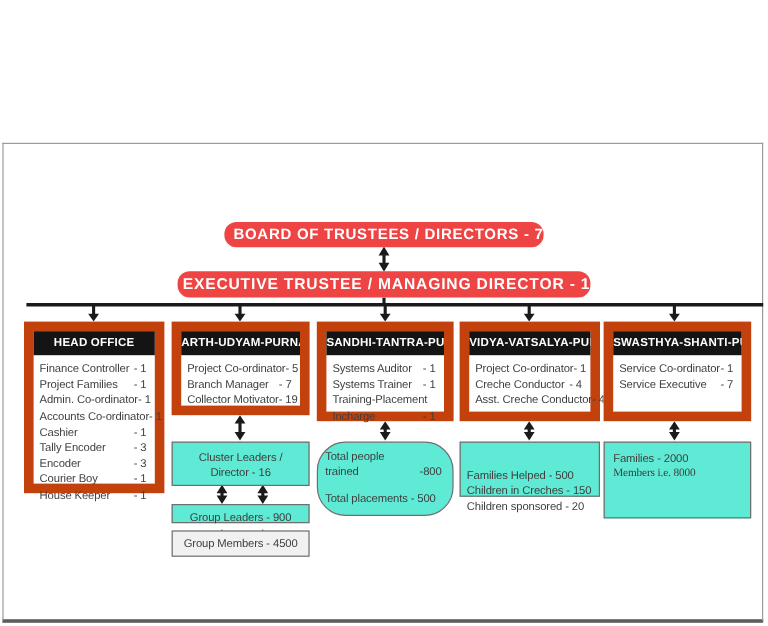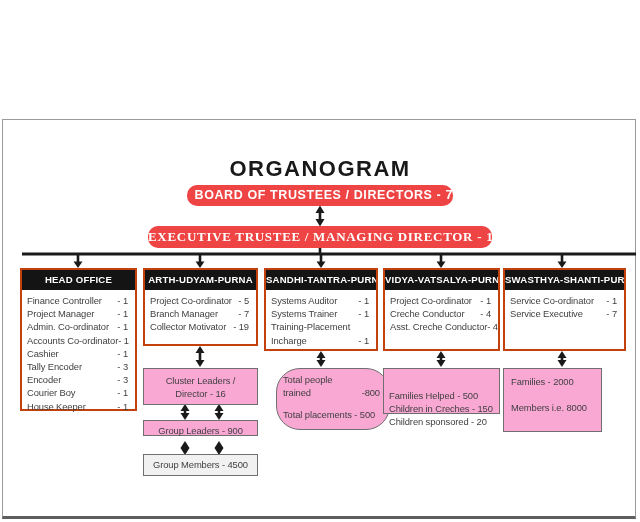--- a/index.html
+++ b/index.html
@@ -9,45 +9,45 @@
   .outer-frame{position:absolute;left:2px;top:119px;width:634px;height:400px;
          border:1px solid #9a9a9a;border-bottom:3px solid #5e5e5e;}
   .wires{position:absolute;left:0;top:0;}
   .title{position:absolute;left:0;right:0;top:156px;text-align:center;
          font-size:22px;font-weight:bold;letter-spacing:1.5px;color:#181818;}
   .bar{position:absolute;background:#ef4444;color:#fff;font-weight:bold;
        text-align:right;white-space:nowrap;border-radius:10px;}
   .bar.board{left:187px;top:185px;width:266px;height:21px;font-size:12.5px;
        line-height:21px;letter-spacing:0.6px;}
   .bar.exec{left:148px;top:226px;width:344px;height:22px;font-size:13px;
-       line-height:22px;letter-spacing:0.7px;font-family:Liberation Serif, serif;}
-  .obox{position:absolute;border:2px solid #c2410c;background:#fff;}
+       line-height:22px;letter-spacing:0.7px;}
+  .obox{position:absolute;border:8px solid #c2410c;background:#fff;}
   .ohead{height:20px;background:#141414;color:#fff;font-weight:bold;
        font-size:9.6px;line-height:20px;text-align:center;letter-spacing:0.2px;
        white-space:nowrap;overflow:hidden;}
   .obody{padding:4px 7px 0 5px;color:#3f3f3f;font-size:9.4px;letter-spacing:-0.1px;}
   .row{display:flex;justify-content:space-between;line-height:13.2px;white-space:nowrap;}
   .c1{left:20px;top:268px;width:117px;height:143px;}
   .c2{left:143px;top:268px;width:115px;height:78px;}
   .c3{left:264px;top:268px;width:114px;height:83px;}
   .c4{left:383px;top:268px;width:117px;height:83px;}
   .c5{left:503px;top:268px;width:123px;height:83px;}
-  .sbox{position:absolute;border:1px solid #6f6f6f;background:#f9a8d4;color:#3f3f3f;
+  .sbox{position:absolute;border:1px solid #6f6f6f;background:#5eead4;color:#3f3f3f;
         font-size:9.4px;letter-spacing:-0.1px;}
   .cluster{left:143px;top:368px;width:115px;height:37px;text-align:center;
         padding-top:5px;line-height:13px;}
   .gleaders{left:143px;top:420px;width:115px;height:16px;text-align:center;line-height:19px;}
-  .gmembers{left:143px;top:454px;width:115px;height:22px;text-align:center;
+  .gmembers{left:143px;top:442px;width:115px;height:22px;text-align:center;
         line-height:20px;background:#f1f1f1;}
-  .totals3{left:276px;top:368px;width:114px;height:62px;padding:5px 9px 0 6px;border-radius:24px;}
+  .totals3{left:264px;top:368px;width:114px;height:62px;padding:5px 9px 0 6px;border-radius:24px;}
   .totals3 .row{line-height:12.5px;}
   .gap10{height:10px;}
   .totals4{left:383px;top:368px;width:117px;height:46px;padding:20px 3px 0 5px;line-height:13px;white-space:nowrap;}
-  .totals5{left:503px;top:368px;width:99px;height:64px;padding:6px 6px 0 7px;line-height:13px;}
-  .mt13{margin-top:13px;}
+  .totals5{left:503px;top:368px;width:123px;height:64px;padding:6px 6px 0 7px;line-height:13px;}
+  .mt13{margin-top:1px;font-family:Liberation Serif, serif;}
 </style>
 </head>
 <body>
 
 <div class="stage">
 
   <div class="outer-frame"></div>
 
   <svg class="wires" width="640" height="522" viewBox="0 0 640 522">
     <g stroke="#1a1a1a" stroke-width="2.6" fill="#1a1a1a">
@@ -122,34 +122,33 @@
         <polygon points="436.5,360 445.5,360 441,367" stroke="none"></polygon>
       </g>
       <g>
         <line x1="562" y1="357" x2="562" y2="361"></line>
         <polygon points="557.5,358 566.5,358 562,351" stroke="none"></polygon>
         <polygon points="557.5,360 566.5,360 562,367" stroke="none"></polygon>
       </g>
     </g>
   </svg>
 
-  <div class="title">ORGANOGRAM</div>
 
   <div class="bar board">BOARD OF TRUSTEES / DIRECTORS - 7</div>
   <div class="bar exec">EXECUTIVE TRUSTEE / MANAGING DIRECTOR - 1</div>
 
   <div class="obox c1">
     <div class="ohead">HEAD OFFICE</div>
     <div class="obody">
       <div class="row">
           <span>Finance Controller</span>
           <span>- 1</span>
         </div>
       <div class="row">
-          <span>Project Manager</span>
+          <span>Project Families</span>
           <span>- 1</span>
         </div>
       <div class="row">
           <span>Admin. Co-ordinator</span>
           <span>- 1</span>
         </div>
       <div class="row">
           <span>Accounts Co-ordinator</span>
           <span>- 1</span>
         </div>

